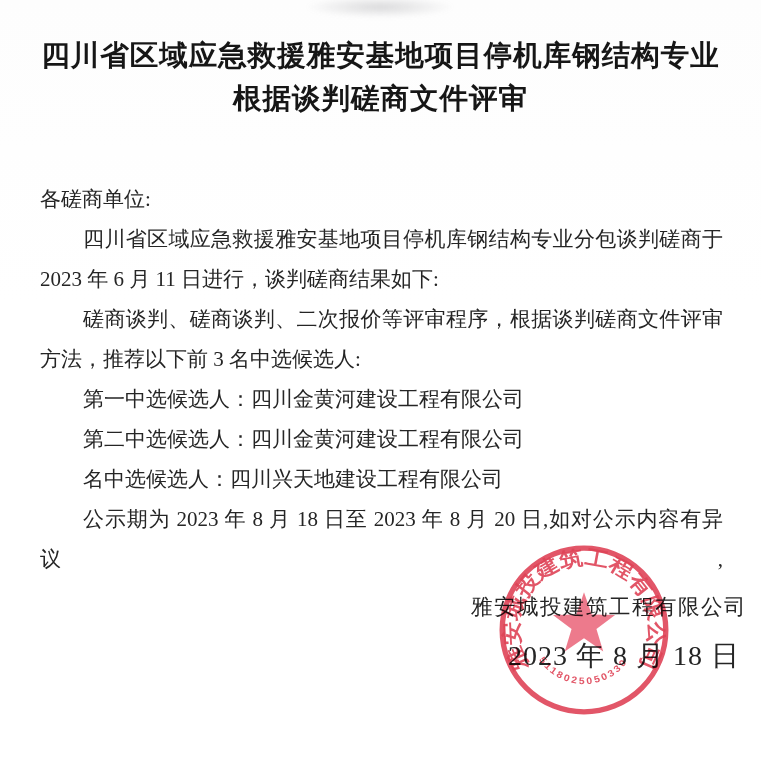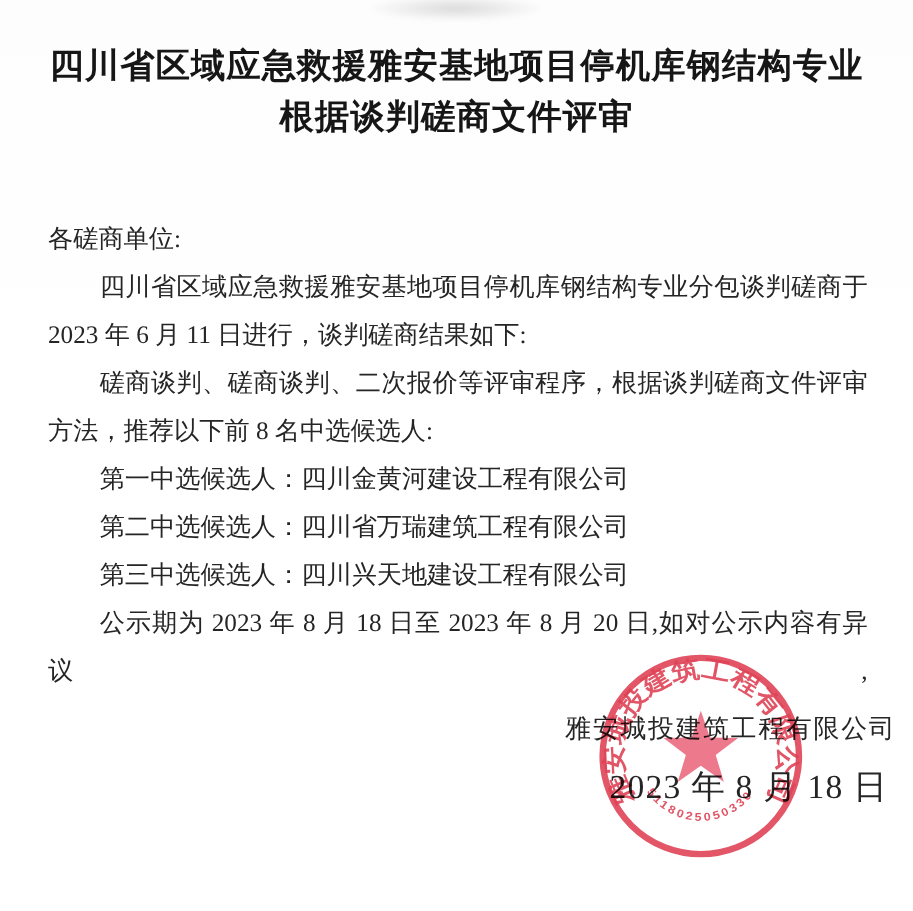--- a/index.html
+++ b/index.html
@@ -78,24 +78,24 @@
   <div class="title">
     <div>四川省区域应急救援雅安基地项目停机库钢结构专业</div>
     <div>根据谈判磋商文件评审</div>
   </div>
 
   <div class="content">
     <div class="line">各磋商单位:</div>
     <div class="line indent justify">四川省区域应急救援雅安基地项目停机库钢结构专业分包谈判磋商于</div>
     <div class="line">2023 年 6 月 11 日进行，谈判磋商结果如下:</div>
     <div class="line indent justify">磋商谈判、磋商谈判、二次报价等评审程序，根据谈判磋商文件评审</div>
-    <div class="line">方法，推荐以下前 8 名中选候选人:</div>
+    <div class="line">方法，推荐以下前 3 名中选候选人:</div>
     <div class="line indent">第一中选候选人：四川金黄河建设工程有限公司</div>
-    <div class="line indent">第二中选候选人：四川省万瑞建筑工程有限公司</div>
-    <div class="line indent">第三中选候选人：四川兴天地建设工程有限公司</div>
+    <div class="line indent">第二中选候选人：四川金黄河建设工程有限公司</div>
+    <div class="line indent">名中选候选人：四川兴天地建设工程有限公司</div>
     <div class="line indent justify">公示期为 2023 年 8 月 18 日至 2023 年 8 月 20 日,如对公示内容有异议,</div>
   </div>
 
   <div class="sig-company">雅安城投建筑工程有限公司</div>
   <div class="sig-date">2023 年 8 月 18 日</div>
 
   <svg class="seal" viewBox="0 0 220 220" xmlns="http://www.w3.org/2000/svg">
     <defs>
       <path id="ringTextPath" d="M 44.5,155.9 A 80,80 0 1 1 175.5,155.9" fill="none"></path>
       <path id="serialPath" d="M 52.8,143.0 A 66,66 0 0 0 167.2,143.0" fill="none"></path>

